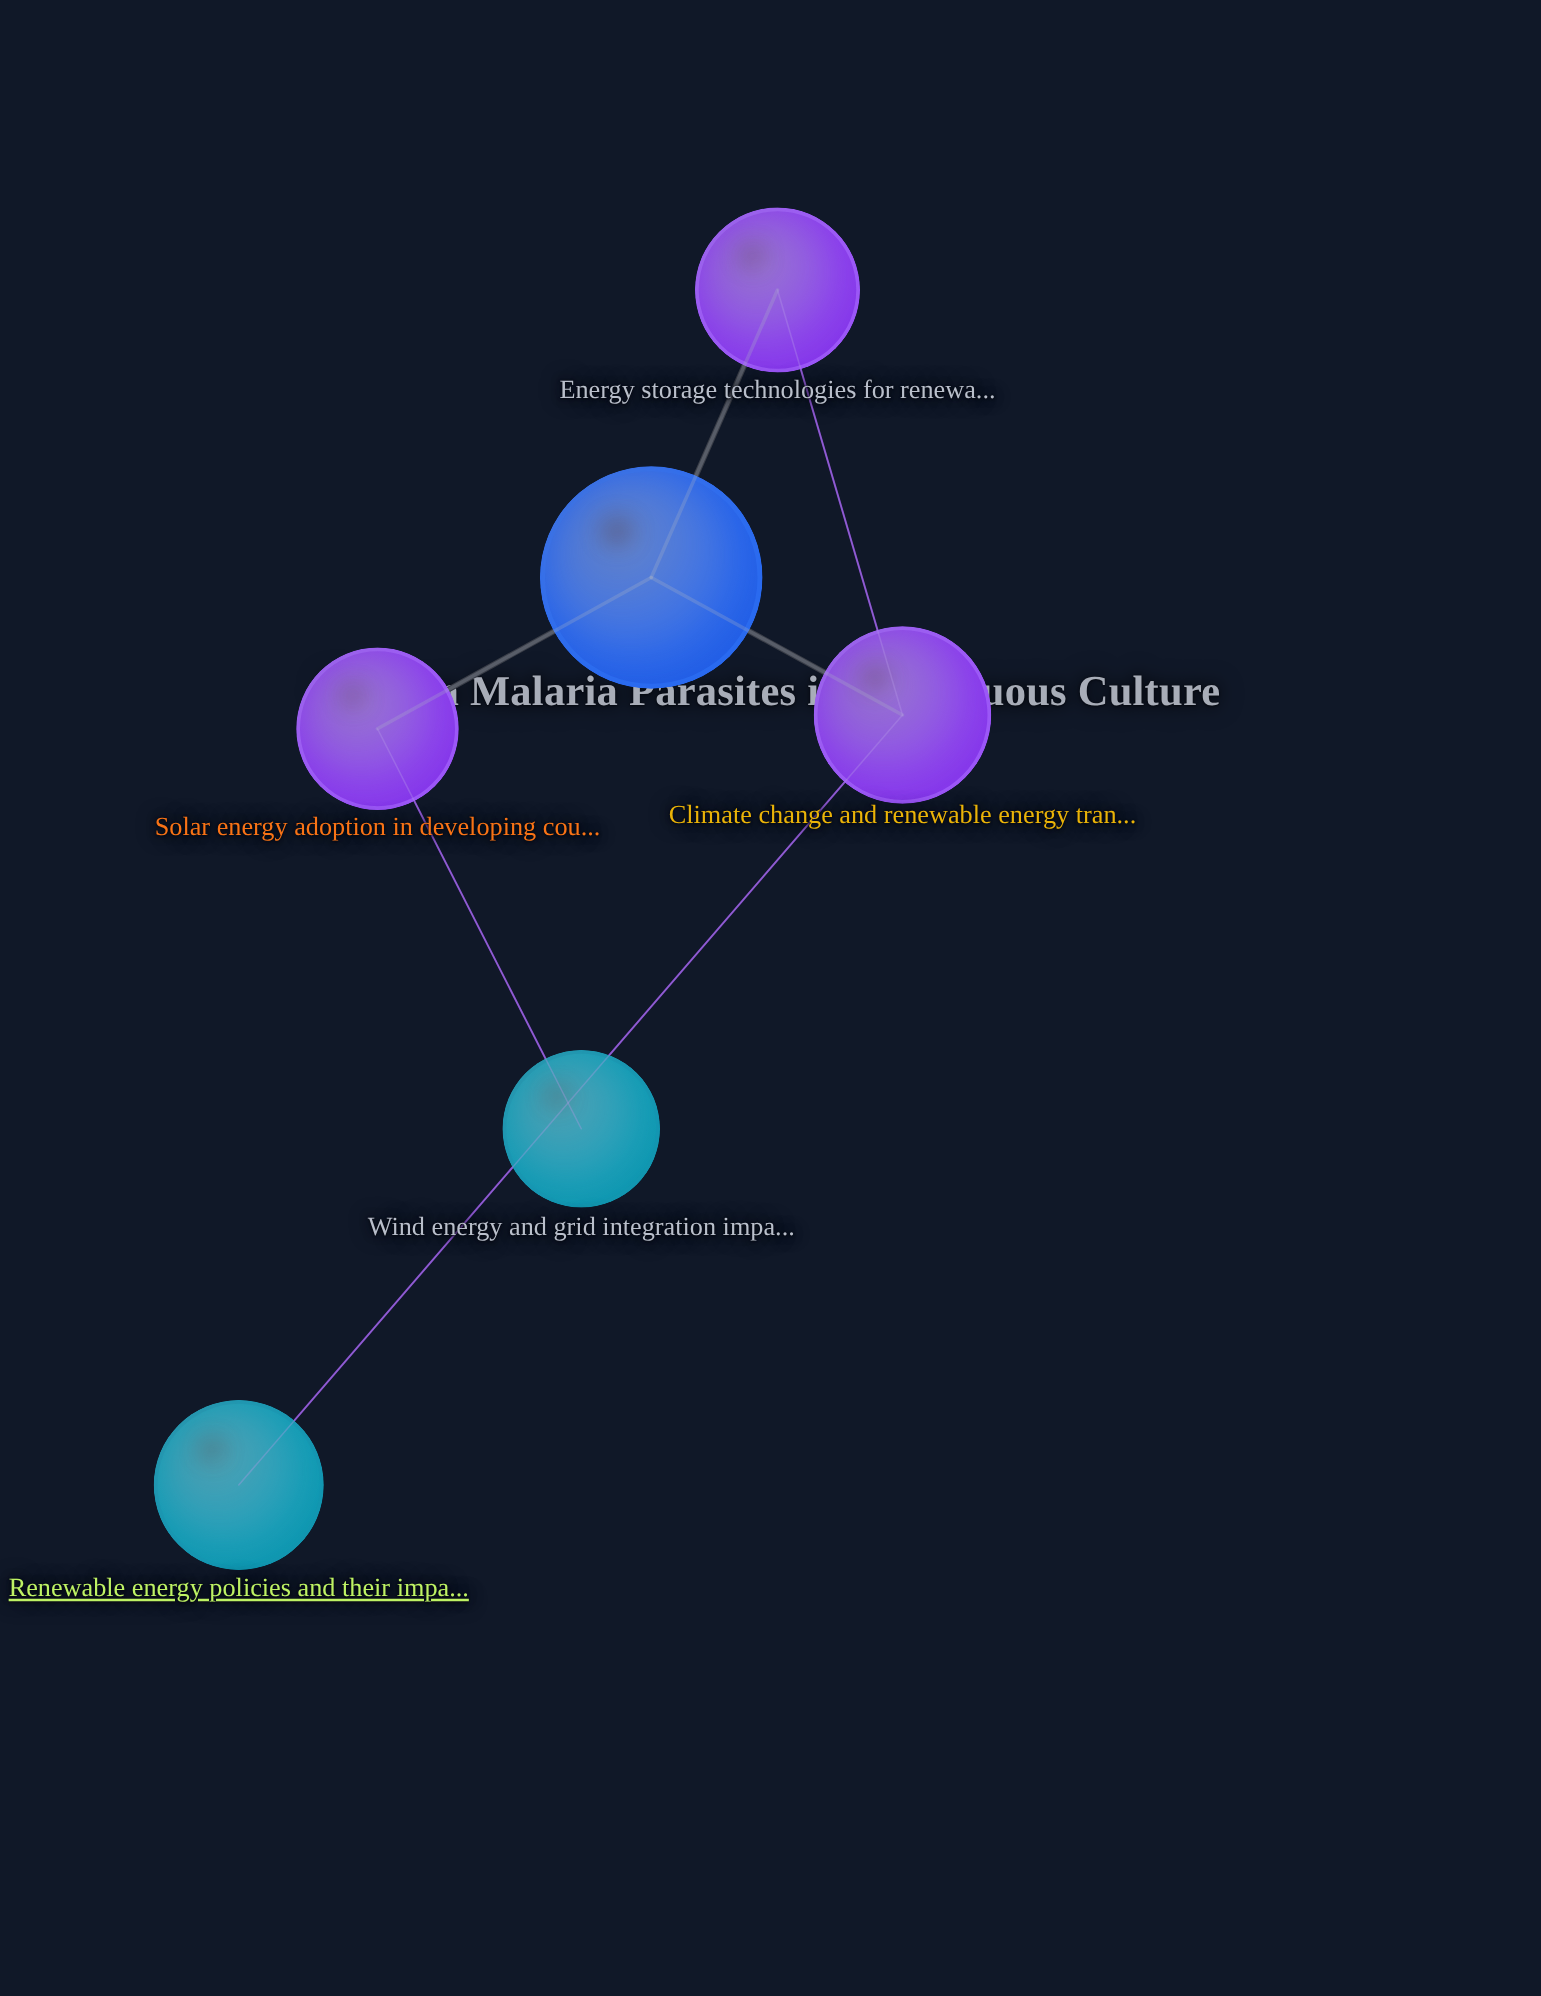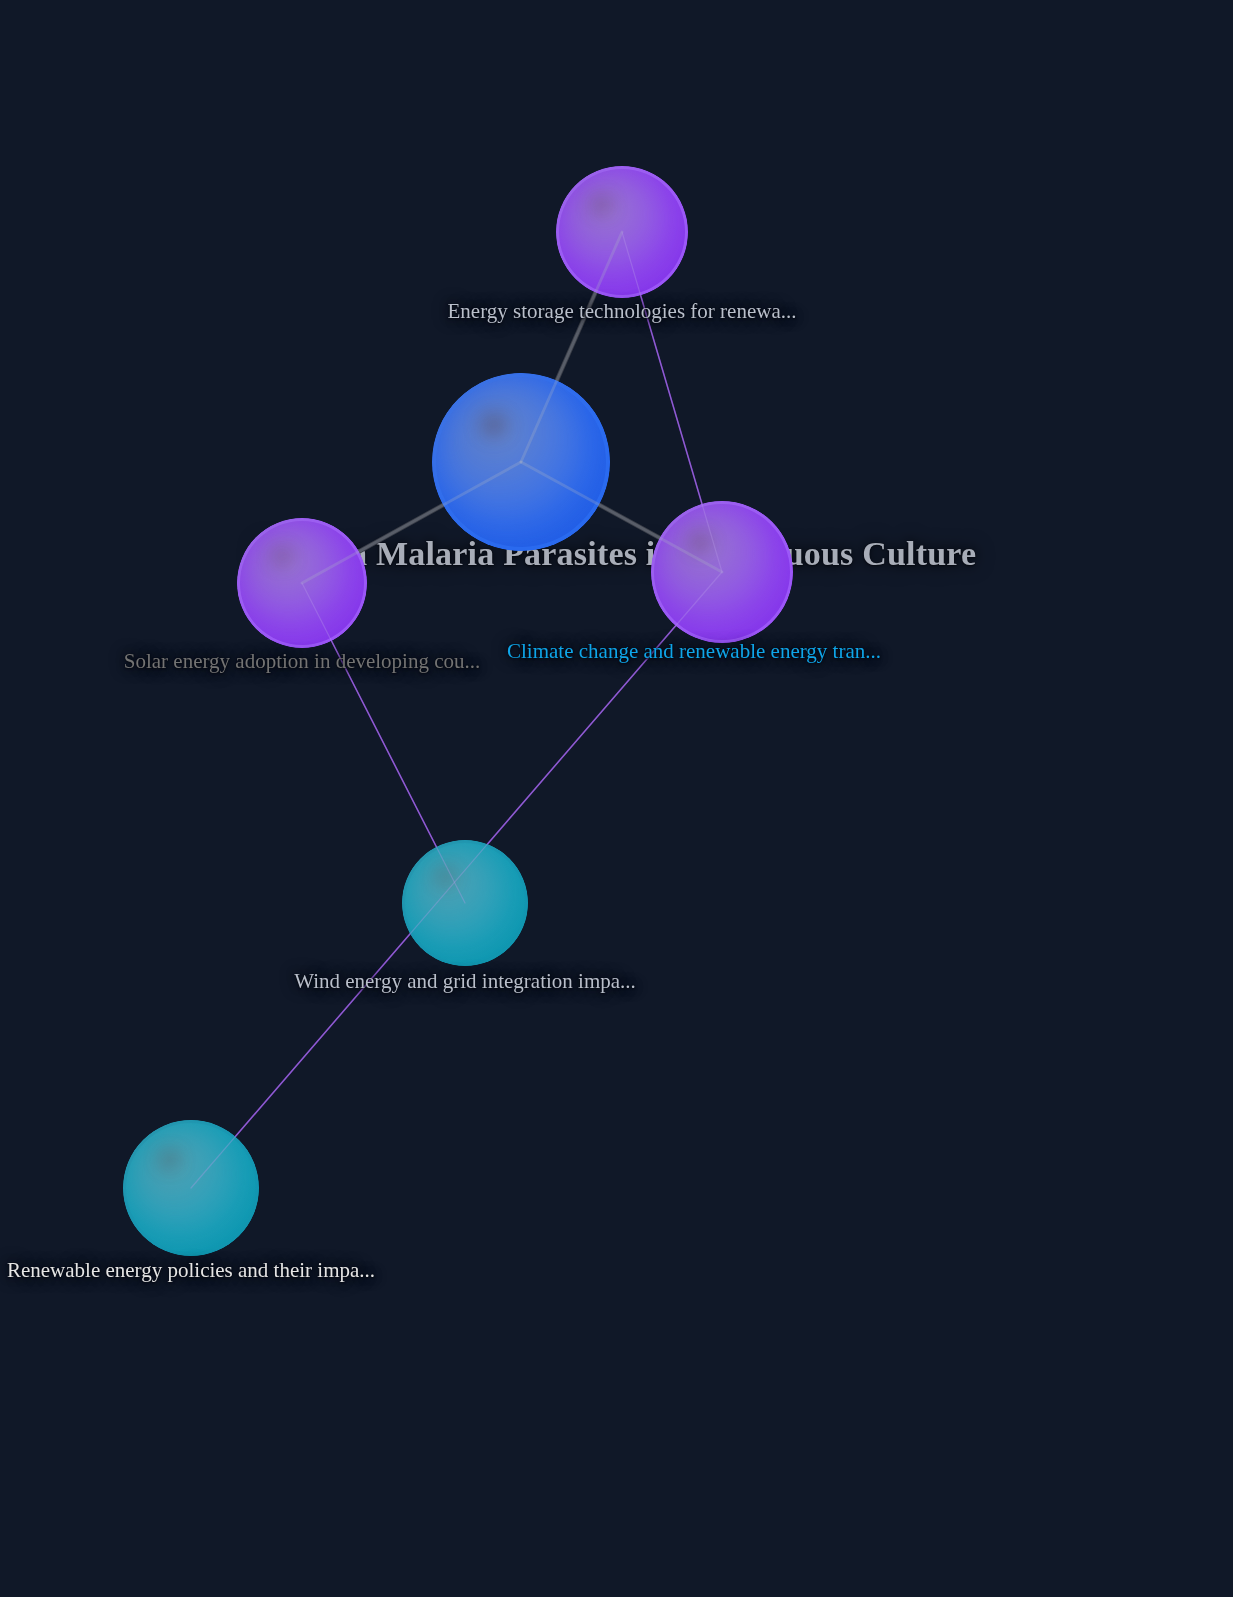--- a/index.html
+++ b/index.html
@@ -154,19 +154,19 @@
         <line x1="521" y1="462" x2="302" y2="583" stroke="#aeb6c6" stroke-width="2.79" stroke-linecap="round" opacity="0.26"></line>
         <line x1="521" y1="462" x2="722" y2="572" stroke="#aeb6c6" stroke-width="2.79" stroke-linecap="round" opacity="0.26"></line>
         <line x1="622" y1="232" x2="722" y2="572" stroke="#b79ae8" stroke-width="1.2" stroke-linecap="round" opacity="0.34"></line>
         <line x1="302" y1="583" x2="465" y2="903" stroke="#b79ae8" stroke-width="1.2" stroke-linecap="round" opacity="0.34"></line>
         <line x1="722" y1="572" x2="191" y2="1188" stroke="#b79ae8" stroke-width="1.2" stroke-linecap="round" opacity="0.34"></line>
       </g>
   </svg>
 
   <div id="label-layer">
       <div class="label" style="left: 622px; top: 299px; color: rgb(185, 191, 203); text-align: right;">Energy storage technologies for renewa...</div>
-      <div class="label" style="left: 302px; top: 649px; color: #737373;">Solar energy adoption in developing cou...</div>
-      <div class="label" style="left: 694px; top: 639px; color: #0ea5e9;">Climate change and renewable energy tran...</div>
+      <div class="label" style="left: 302px; top: 649px; color: #f97316;">Solar energy adoption in developing cou...</div>
+      <div class="label" style="left: 722px; top: 639px; color: #eab308;">Climate change and renewable energy tran...</div>
       <div class="label" style="left: 465px; top: 969px; color: rgb(185, 191, 203);">Wind energy and grid integration impa...</div>
-      <div class="label" style="left: 191px; top: 1258px; color: #e5e5e5;">Renewable energy policies and their impa...</div>
+      <div class="label" style="left: 191px; top: 1258px; color: #bef264; text-decoration: underline;">Renewable energy policies and their impa...</div>
     </div>
 
 </div>
 
 </body></html>

